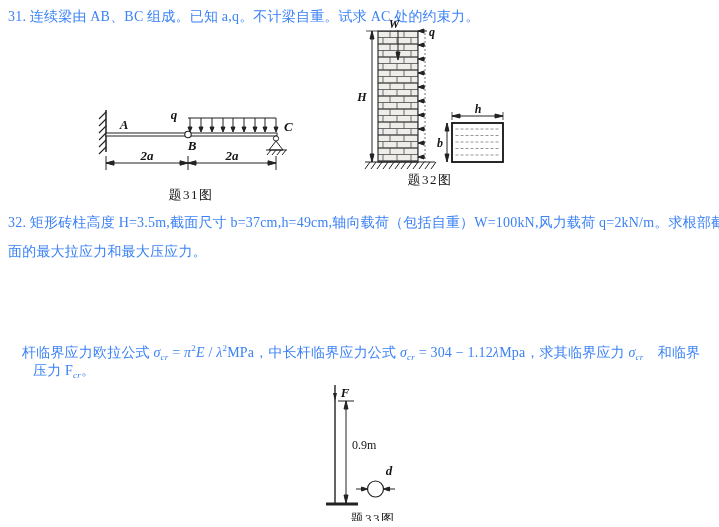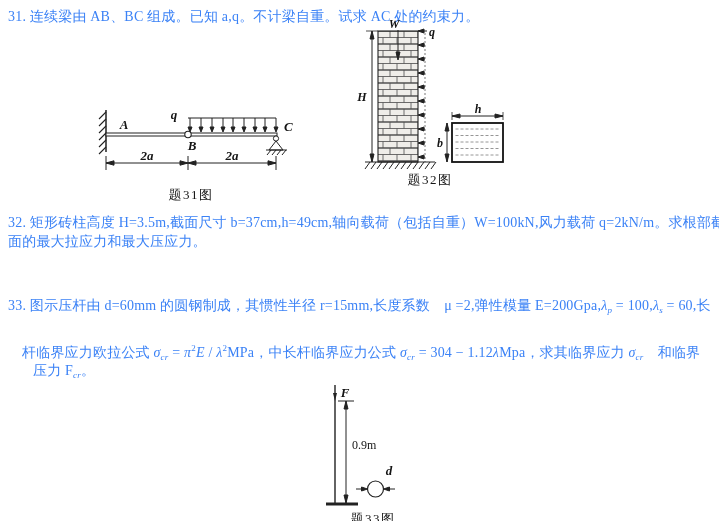--- a/index.html
+++ b/index.html
@@ -183,27 +183,24 @@
       <polygon points="92,105 90,113 94,113"></polygon>
       <polygon points="92,144 90,136 94,136"></polygon>
     </g>
     <text class="flab-s" x="85" y="129" text-anchor="middle">b</text>
     <text class="fcap" x="75" y="166" text-anchor="middle">题32图</text>
   </svg>
 
   <div class="tline" style="left:8px;top:214px;">
     <span class="cn">32. 矩形砖柱高度 H=3.5m,截面尺寸 b=37cm,h=49cm,轴向载荷（包括自重）W=100kN,风力载荷 q=2kN/m。求根部截</span>
   </div>
-  <div class="tline" style="left:8px;top:233px;">
+  <div class="tline" style="left:8px;top:243px;">
     <span class="cn">面的最大拉应力和最大压应力。</span>
   </div>
 
-  <div class="tline" style="left:8px;top:297px;">
-    <span class="cn">33. 图示压杆由 d=60mm 的圆钢制成，其惯性半径 r=15mm,长度系数　μ =2,弹性模量 E=200Gpa,</span><span class="it">λ</span><span class="sb">p</span><span class="rm"> = 100,</span><span class="it">λ</span><span class="sb">s</span><span class="rm"> = 60,</span><span class="cn">长</span>
-  </div>
   <div class="tline" style="left:22px;top:339px;">
     <span class="cn">杆临界应力欧拉公式 </span><span class="it">σ</span><span class="sb">cr</span><span class="rm"> = </span><span class="it">π</span><span class="sp">2</span><span class="it">E</span><span class="rm"> / </span><span class="it">λ</span><span class="sp">2</span><span class="rm">MPa</span><span class="cn">，中长杆临界应力公式 </span><span class="it">σ</span><span class="sb">cr</span><span class="rm"> = 304 − 1.12</span><span class="it">λ</span><span class="rm">Mpa</span><span class="cn">，求其临界应力 </span><span class="it">σ</span><span class="sb">cr</span><span class="cn">　和临界</span>
   </div>
   <div class="tline" style="left:33px;top:362px;">
     <span class="cn">压力 F</span><span class="sb">cr</span><span class="cn">。</span>
   </div>
 
   <svg class="fig" style="left:318px;top:385px;" width="105" height="142" viewBox="0 0 105 142">
     <line x1="17" y1="0" x2="17" y2="119" stroke="#222222" stroke-width="1.4"></line>
     <polygon points="17,16 15,8 19,8" fill="#222222"></polygon>

